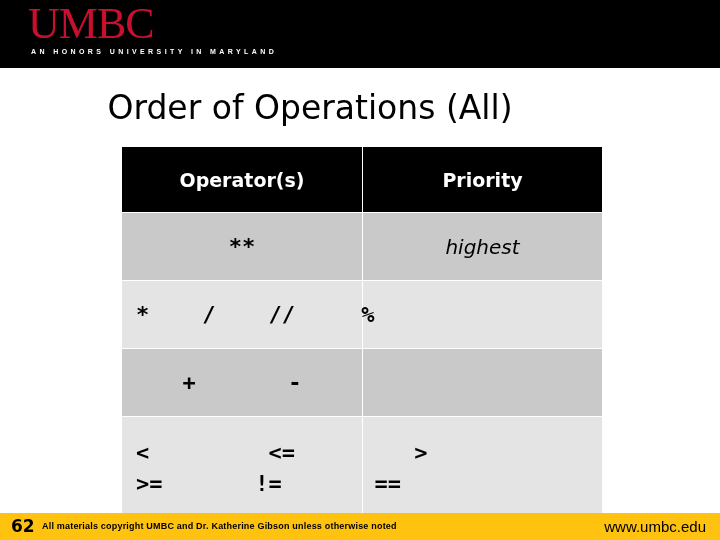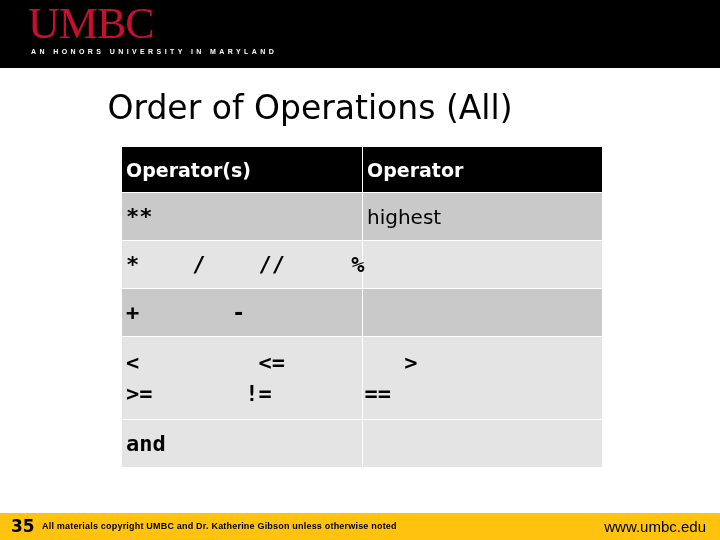--- a/index.html
+++ b/index.html
@@ -66,23 +66,23 @@
     position: absolute;
     left: 121px;
     top: 146px;
     width: 481px;
     border-collapse: separate;
     border-spacing: 1px 1px;
     background: #ffffff;
     table-layout: fixed;
   }
   .op-table td, .op-table th {
-    padding: 4px;
+    padding: 14px;
     margin: 0;
-    text-align: left;
+    text-align: center;
     vertical-align: middle;
   }
   .col-ops   { width: 240px; }
   .col-prio  { width: 239px; }
 
   .hdr-cell {
     background: #000000;
     color: #ffffff;
     font-family: "DejaVu Sans", sans-serif;
     font-size: 19px;
@@ -100,20 +100,21 @@
     color: #000000;
     height: 39px;
     letter-spacing: 0;
   }
   .ops-cell.tall { height: 74px; }
   .prio-cell {
     font-family: "DejaVu Sans", sans-serif;
     font-size: 20px;
     font-weight: 400;
     color: #000000;
+    font-style: italic;
   }
   .op-line {
     display: block;
     white-space: pre;
   }
   .op-line + .op-line { margin-top: 6px; }
 
   
   .footer-bar {
     position: absolute;
@@ -168,21 +169,21 @@
 <div class="slide-title">Order of Operations (All)</div>
 
 <table class="op-table">
   <colgroup>
     <col class="col-ops">
     <col class="col-prio">
   </colgroup>
   <thead>
     <tr>
       <th class="hdr-cell">Operator(s)</th>
-      <th class="hdr-cell">Operator</th>
+      <th class="hdr-cell">Priority</th>
     </tr>
   </thead>
   <tbody>
     <tr class="row-dark">
       <td class="ops-cell">
           <span class="op-line">**</span>
         </td>
       <td class="prio-cell">highest</td>
     </tr>
     <tr class="row-light">
@@ -207,15 +208,15 @@
     <tr class="row-light">
       <td class="ops-cell">
           <span class="op-line">and</span>
         </td>
       <td class="prio-cell"></td>
     </tr>
   </tbody>
 </table>
 
 <div class="footer-bar"></div>
-<div class="footer-slide-number">35</div>
+<div class="footer-slide-number">62</div>
 <div class="footer-credit">All materials copyright UMBC and Dr. Katherine Gibson unless otherwise noted</div>
 <div class="footer-url">www.umbc.edu</div>
 
 </body></html>

